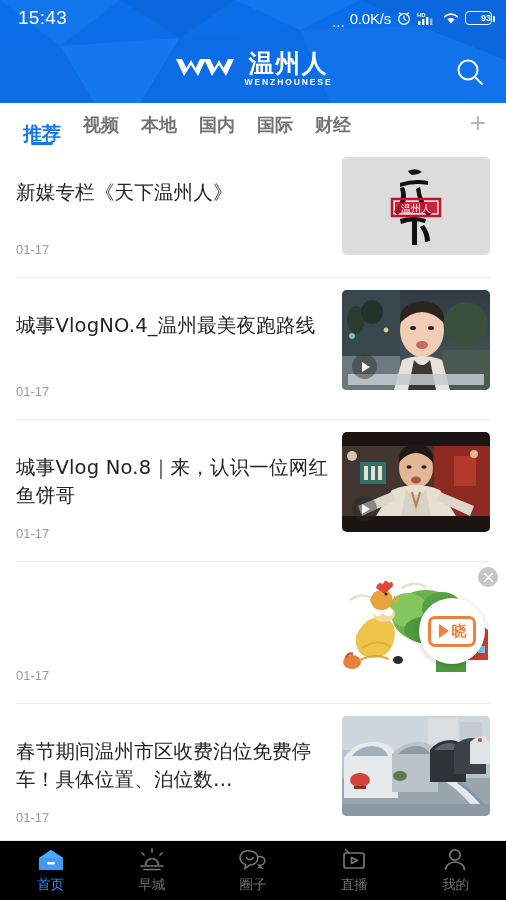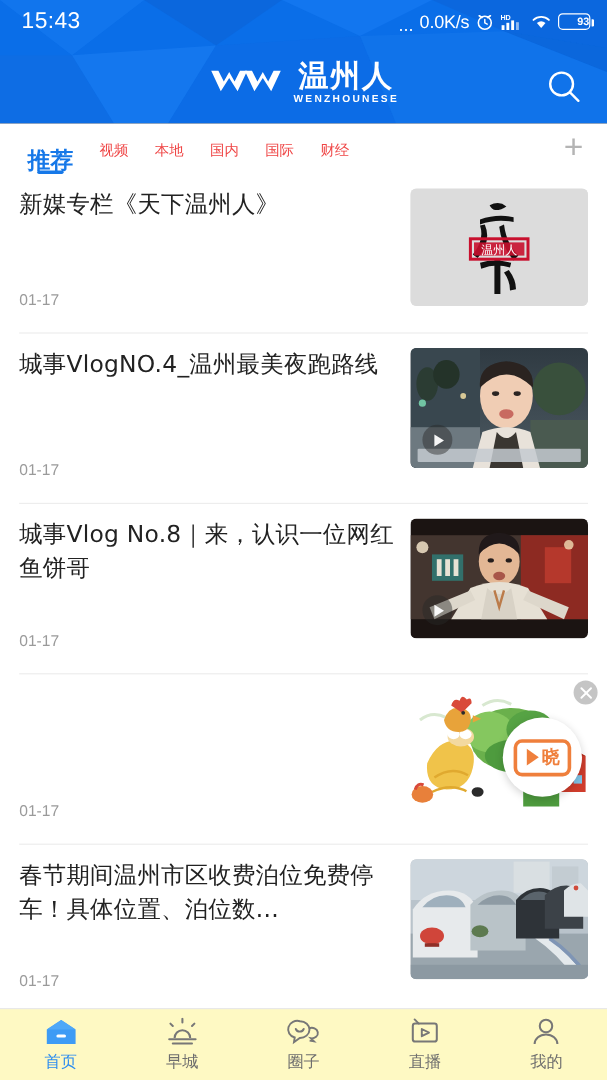--- a/index.html
+++ b/index.html
@@ -11,21 +11,21 @@
     background: #ffffff;
     overflow: hidden;
     position: relative;
   }
 
   
   .header {
     position: relative;
     width: 506px;
     height: 103px;
-    background: #000000;
+    background: #4c1d95;
     overflow: hidden;
   }
   .header-poly { position: absolute; inset: 0; }
 
   .statusbar {
     position: relative;
     z-index: 3;
     height: 36px;
     display: flex;
     align-items: center;
@@ -98,29 +98,30 @@
   .tabbar {
     position: relative;
     height: 44px;
     background: #ffffff;
     display: flex;
     align-items: center;
     padding-left: 12px;
     padding-right: 6px;
   }
   .tab {
-    font-size: 12px;
-    color: #ef4444;
+    font-size: 18px;
+    color: #737373;
     padding: 0 11px;
     position: relative;
     height: 44px;
     display: flex;
     align-items: center;
     cursor: pointer;
     font-family: "DejaVu Sans", sans-serif;
+    font-weight: bold;
   }
   .tab.active { color: #1678e8; font-weight: bold; font-size: 19px; align-items: flex-end; }
   .tab.active::after {
     content: "";
     position: absolute;
     left: 50%;
     transform: translateX(-50%);
     bottom: 2px;
     width: 22px;
     height: 3px;
@@ -161,20 +162,21 @@
     position: absolute;
     left: 16px; right: 16px; top: 0;
     height: 1px;
     background: #ededed;
   }
   .art-left {
     flex: 1;
     display: flex;
     flex-direction: column;
     min-width: 0;
+    margin-top: 22px;
   }
   .art-title {
     font-size: 19.5px;
     line-height: 1.45;
     color: #222222;
     font-family: "DejaVu Sans", sans-serif;
     letter-spacing: 0.2px;
   }
   .art-date {
     margin-top: auto;
@@ -261,21 +263,21 @@
     cursor: pointer;
   }
   .ad-close svg { display: block; }
 
   
   .bottomnav {
     position: absolute;
     left: 0; bottom: 0;
     width: 506px;
     height: 60px;
-    background: #fef9c3;
+    background: #000000;
     border-top: 1px solid #e8e8e8;
     display: flex;
     align-items: center;
   }
   .navitem {
     flex: 1;
     display: flex;
     flex-direction: column;
     align-items: center;
     gap: 4px;

